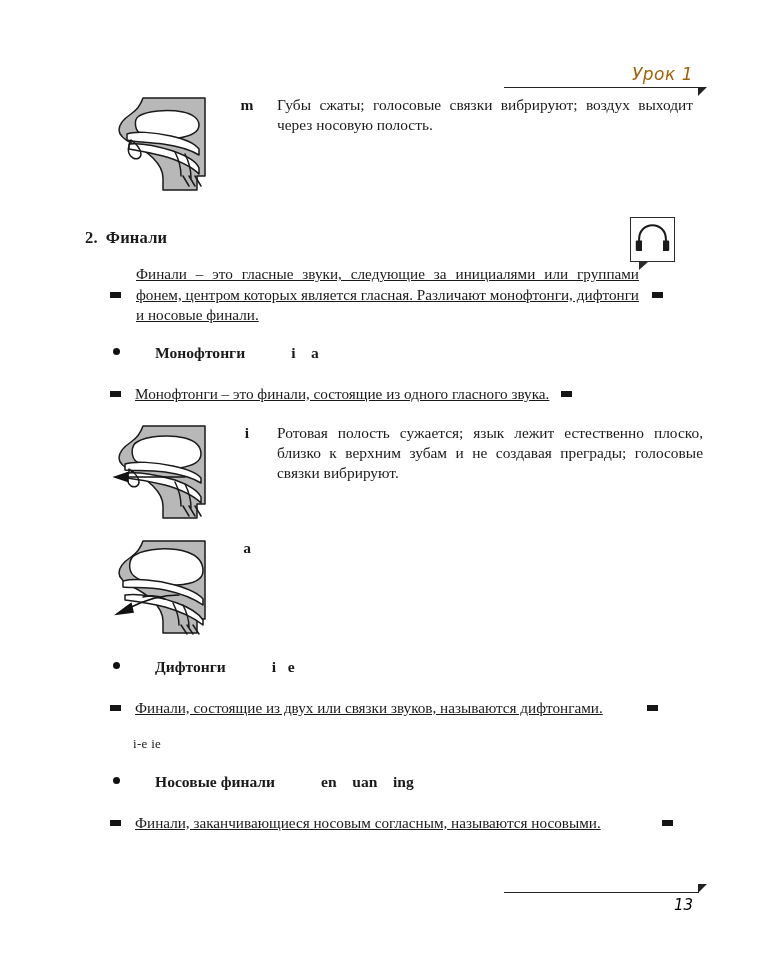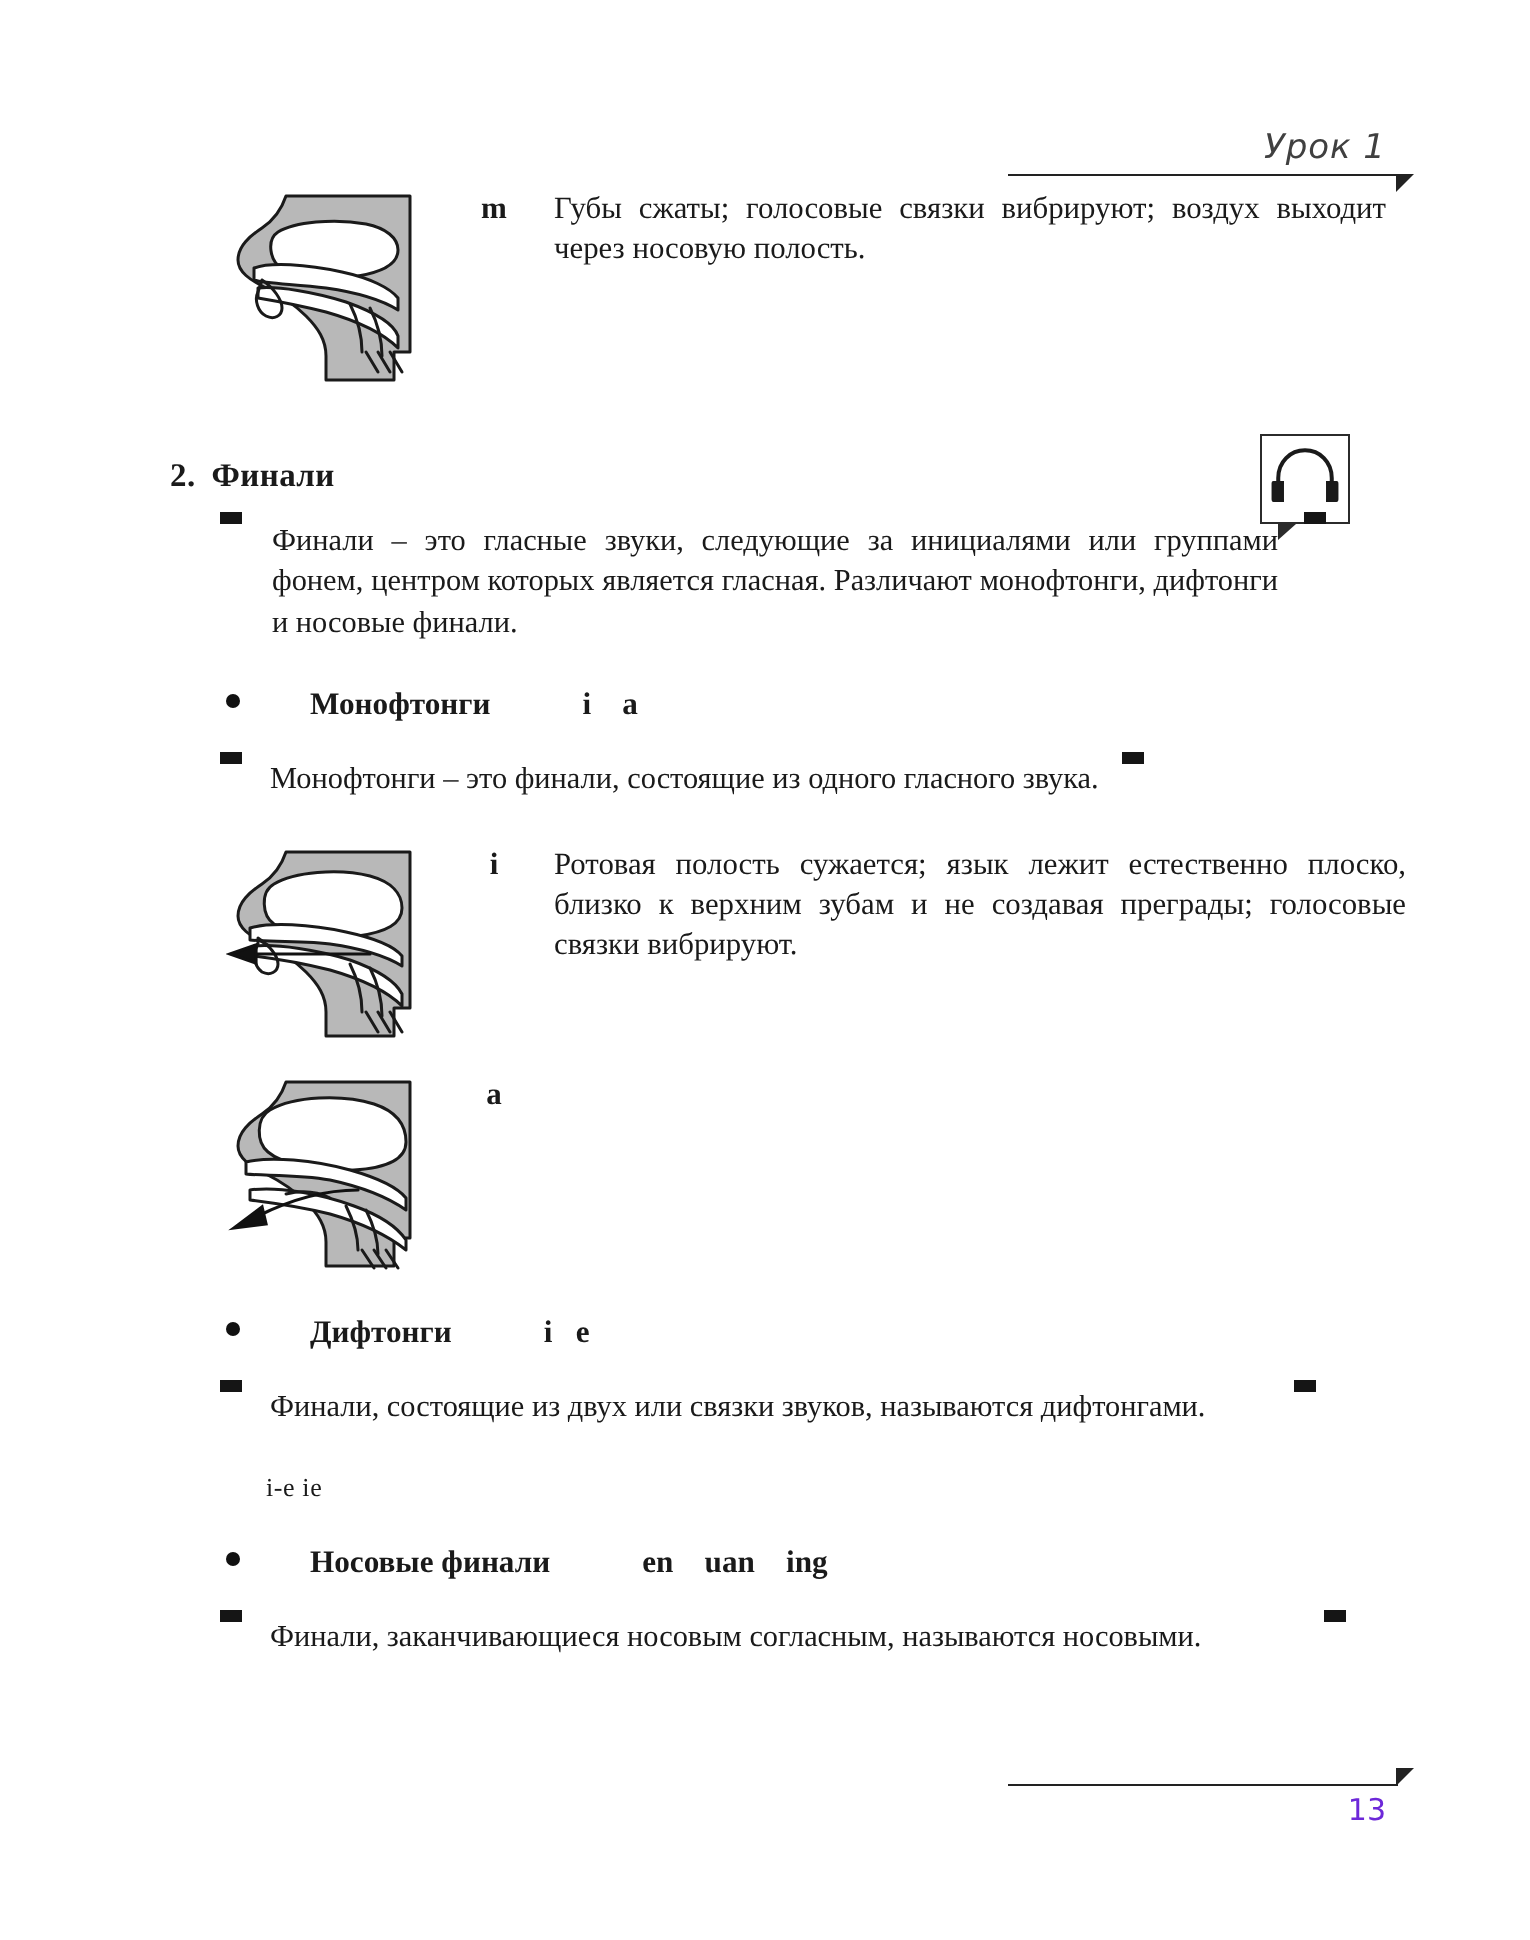--- a/index.html
+++ b/index.html
@@ -46,21 +46,21 @@
     border-left: 9px solid #222;
     border-bottom: 9px solid transparent;
   }
   .runhead .label {
     position: absolute;
     right: 14px;
     bottom: 12px;
     font-family: "DejaVu Sans", sans-serif;
     font-size: 17px;
     letter-spacing: 0.5px;
-    color: #404040;
+    color: #a16207;
     font-style: italic;
     font-weight: 400;
   }
 
   
   .entry {
     position: absolute;
     display: flex;
     align-items: flex-start;
   }
@@ -111,21 +111,22 @@
     width: 0;
     height: 0;
     border-left: 9px solid #2b2b2b;
     border-bottom: 8px solid transparent;
   }
 
   
   .defbox {
     position: absolute;
     display: flex;
-    align-items: flex-start;
+    align-items: center;
+    text-decoration: underline;
   }
   .defbox .brk {
     flex: 0 0 14px;
     position: relative;
   }
   .defbox .brk::before,
   .defbox .brk::after,
   .defbox .brk i {
     content: "";
     position: absolute;
@@ -206,21 +207,22 @@
     width: 0; height: 0;
     border-left: 9px solid #222;
     border-bottom: 9px solid transparent;
   }
   .footer .pageno {
     position: absolute;
     right: 14px;
     top: 12px;
     font-family: "DejaVu Sans", sans-serif;
     font-size: 15px;
-    color: #6d28d9;
+    color: #000000;
+    font-style: italic;
   }
 </style>
 </head>
 <body>
 
 <div class="page">
 
   <div class="runhead">
     <div class="rule"></div>
     <div class="flag"></div>

